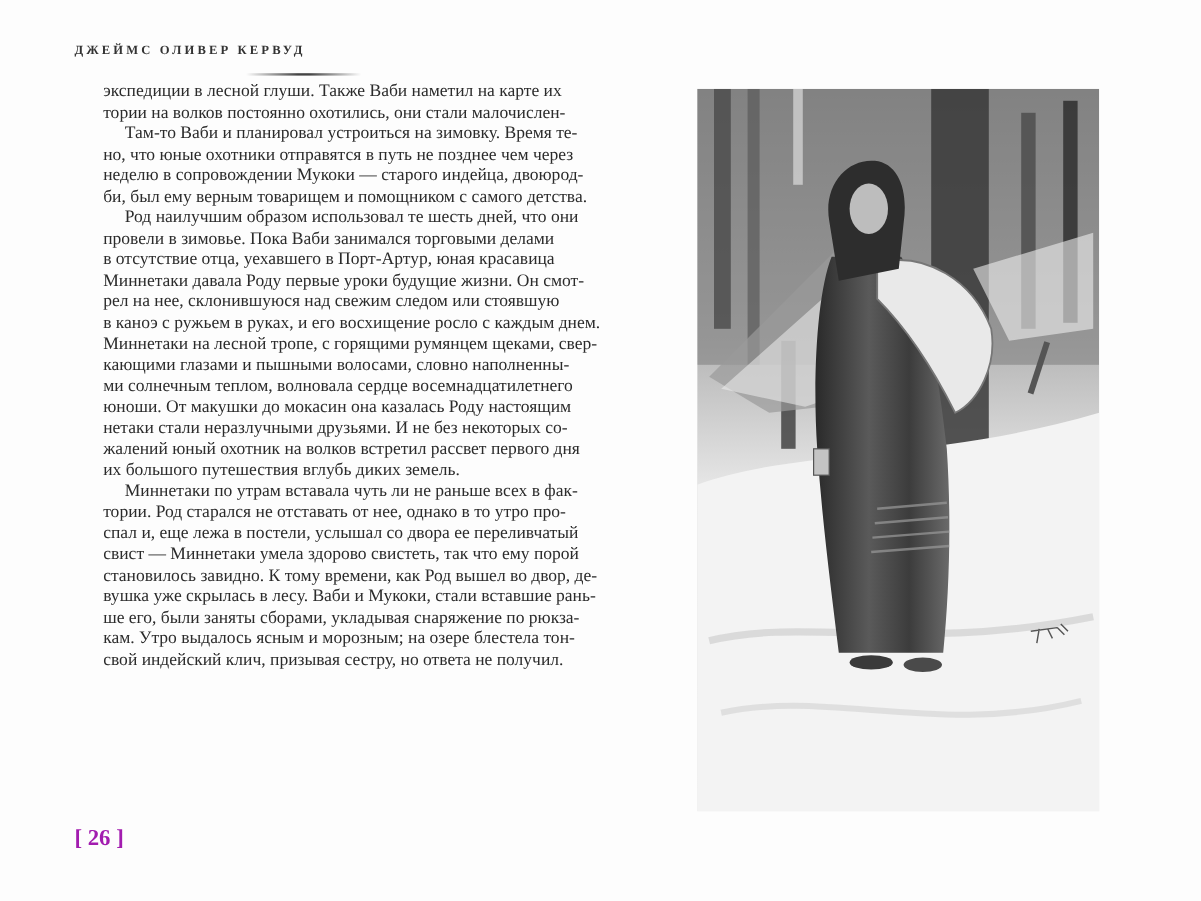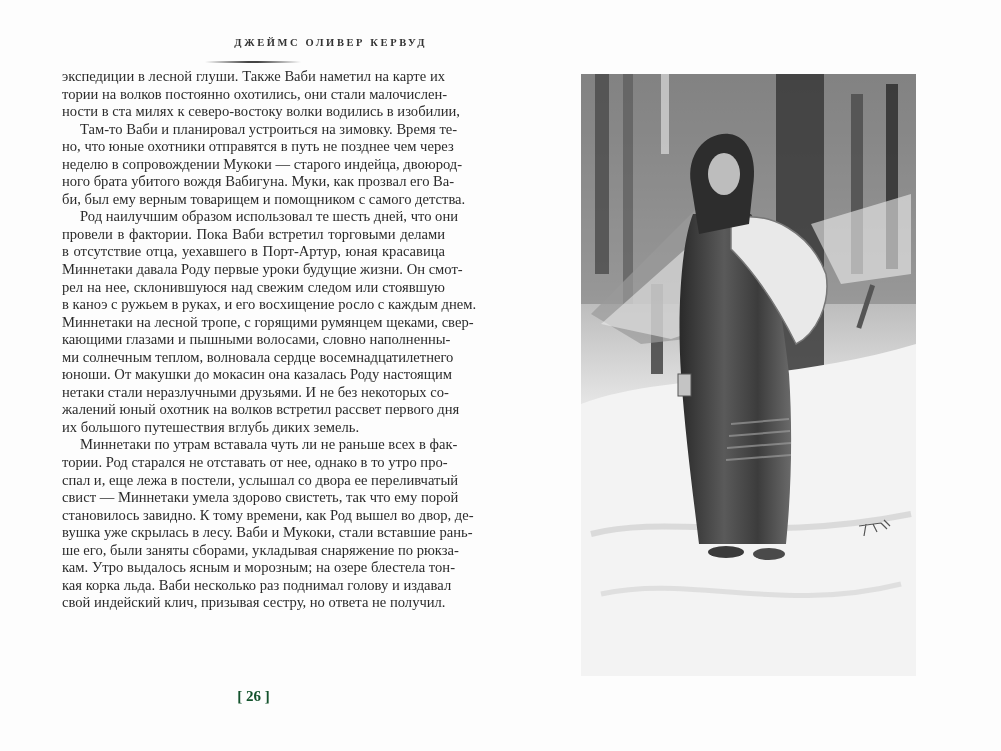--- a/index.html
+++ b/index.html
@@ -9,69 +9,67 @@
     font-family: "Liberation Serif", "DejaVu Serif", serif;
     color: #2b2b2b;
   }
   .page-left {
     position: absolute; left: 0; top: 0; width: 500px; height: 751px;
   }
   .page-right {
     position: absolute; left: 500px; top: 0; width: 501px; height: 751px;
   }
   .running-head {
-    position: absolute; left: 45px; width: 382px; top: 37px;
-    text-align: right; font-size: 10.5px; font-weight: bold;
+    position: absolute; left: 62px; width: 382px; top: 37px;
+    text-align: left; font-size: 10.5px; font-weight: bold;
     letter-spacing: 2.6px; color: #333;
   }
   .head-rule {
     position: absolute; left: 205px; top: 61px; width: 96px; height: 2px;
     background: linear-gradient(to right, rgba(60,60,60,0) 0%, #444 45%, #444 55%, rgba(60,60,60,0) 100%);
   }
   .text-block {
     position: absolute; left: 62px; top: 68px; width: 383px;
     font-size: 14.6px; line-height: 17.55px;
     text-align: justify; hyphens: manual;
   }
   .text-block p { margin: 0; text-indent: 0; }
-  .text-block .line { display: block; text-align-last: justify; white-space: nowrap; }
+  .text-block .line { display: block; text-align-last: justify; white-space: nowrap; margin-left: 24px; }
   .text-block .line.last { text-align-last: left; }
   .folio {
     position: absolute; left: 62px; width: 383px; top: 688px;
-    text-align: center; font-size: 15px; font-weight: bold; color: #14532d;
+    font-size: 19px; font-weight: bold; color: #a21caf;
   }
   .illustration {
     position: absolute; left: 81px; top: 74px; width: 335px; height: 602px;
     background: #e8e8e8; overflow: hidden;
   }
   .illustration svg { display: block; }
 </style>
 </head>
 <body>
 
 <div class="page-left">
   <div class="running-head">ДЖЕЙМС ОЛИВЕР КЕРВУД</div>
   <div class="head-rule"></div>
 
   <div class="text-block">
     <p>
       <span class="line">экспедиции в лесной глуши. Также Ваби наметил на карте их</span>
       <span class="line">тории на волков постоянно охотились, они стали малочислен-</span>
-      <span class="line">ности в ста милях к северо-востоку волки водились в изобилии,</span>
     </p>
     <p>
       <span class="line" style="padding-left:18px">Там-то Ваби и планировал устроиться на зимовку. Время те-</span>
       <span class="line">но, что юные охотники отправятся в путь не позднее чем через</span>
       <span class="line">неделю в сопровождении Мукоки — старого индейца, двоюрод-</span>
-      <span class="line">ного брата убитого вождя Вабигуна. Муки, как прозвал его Ва-</span>
       <span class="line">би, был ему верным товарищем и помощником с самого детства.</span>
     </p>
     <p>
       <span class="line" style="padding-left:18px">Род наилучшим образом использовал те шесть дней, что они</span>
-      <span class="line">провели в фактории. Пока Ваби встретил торговыми делами</span>
+      <span class="line">провели в зимовье. Пока Ваби занимался торговыми делами</span>
       <span class="line">в отсутствие отца, уехавшего в Порт-Артур, юная красавица</span>
       <span class="line">Миннетаки давала Роду первые уроки будущие жизни. Он смот-</span>
       <span class="line">рел на нее, склонившуюся над свежим следом или стоявшую</span>
       <span class="line">в каноэ с ружьем в руках, и его восхищение росло с каждым днем.</span>
       <span class="line">Миннетаки на лесной тропе, с горящими румянцем щеками, свер-</span>
       <span class="line">кающими глазами и пышными волосами, словно наполненны-</span>
       <span class="line">ми солнечным теплом, волновала сердце восемнадцатилетнего</span>
       <span class="line">юноши. От макушки до мокасин она казалась Роду настоящим</span>
       <span class="line">нетаки стали неразлучными друзьями. И не без некоторых со-</span>
       <span class="line">жалений юный охотник на волков встретил рассвет первого дня</span>
@@ -79,21 +77,20 @@
     </p>
     <p>
       <span class="line" style="padding-left:18px">Миннетаки по утрам вставала чуть ли не раньше всех в фак-</span>
       <span class="line">тории. Род старался не отставать от нее, однако в то утро про-</span>
       <span class="line">спал и, еще лежа в постели, услышал со двора ее переливчатый</span>
       <span class="line">свист — Миннетаки умела здорово свистеть, так что ему порой</span>
       <span class="line">становилось завидно. К тому времени, как Род вышел во двор, де-</span>
       <span class="line">вушка уже скрылась в лесу. Ваби и Мукоки, стали вставшие рань-</span>
       <span class="line">ше его, были заняты сборами, укладывая снаряжение по рюкза-</span>
       <span class="line">кам. Утро выдалось ясным и морозным; на озере блестела тон-</span>
-      <span class="line">кая корка льда. Ваби несколько раз поднимал голову и издавал</span>
       <span class="line last">свой индейский клич, призывая сестру, но ответа не получил.</span>
     </p>
   </div>
 
   <div class="folio">[ 26 ]</div>
 </div>
 
 <div class="page-right">
   <div class="illustration">
     <svg width="335" height="602" viewBox="0 0 335 602" xmlns="http://www.w3.org/2000/svg">

